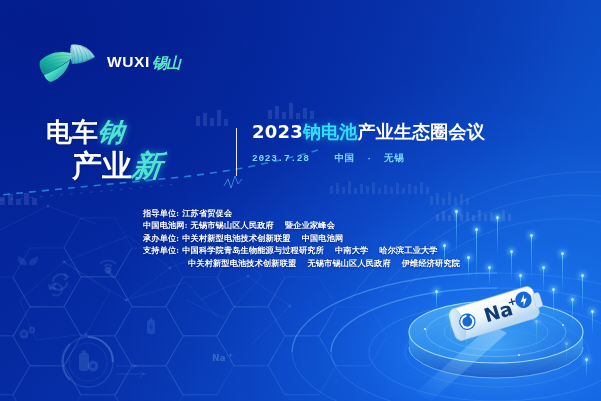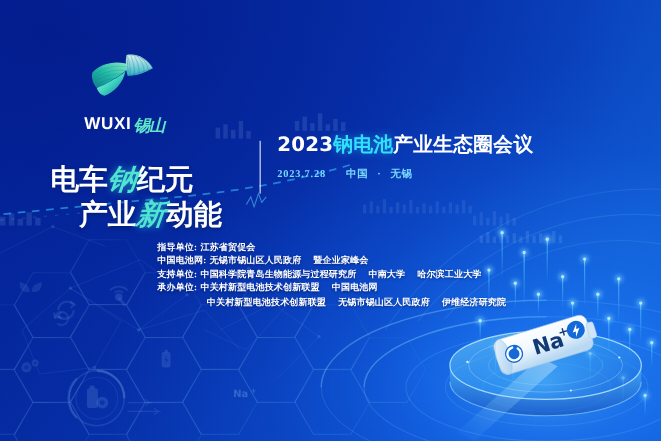--- a/index.html
+++ b/index.html
@@ -18,54 +18,54 @@
 
   .hexlayer{opacity:.5;}
   .ringlayer{opacity:.85;}
   .partlayer{opacity:.95;}
 
   
   .pt{position:absolute;width:1px;background:linear-gradient(to top, rgba(60,170,255,0) 0%, rgba(80,200,255,0.75) 85%, rgba(170,235,255,0.95) 100%);}
   .pt::after{content:"";position:absolute;top:-2px;left:-1.2px;width:3.4px;height:3.4px;border-radius:50%;background:#bfeaff;box-shadow:0 0 5px 1.5px rgba(120,215,255,.9);}
 
   
-  #logo{position:absolute;left:38px;top:36px;width:150px;height:52px;display:flex;align-items:center;gap:7px;flex-direction:column;}
+  #logo{position:absolute;left:38px;top:36px;width:150px;height:52px;display:flex;align-items:center;gap:7px;}
   #logo-mark{width:62px;height:46px;flex:0 0 62px;}
   #logo-text{display:flex;flex-direction:column;justify-content:center;line-height:1;}
   .lt-row1{display:flex;align-items:flex-end;gap:2px;}
   .lt-wuxi{color:#ffffff;font-size:15.5px;font-weight:700;letter-spacing:.6px;font-family:"Liberation Sans",sans-serif;}
   .lt-cn{color:#5fe8c8;font-size:15px;font-weight:700;font-style:italic;font-family:"DejaVu Sans",sans-serif;letter-spacing:-1px;transform:translateY(1px);}
   .lt-xishan{color:#ffffff;font-size:15.5px;font-weight:700;letter-spacing:4.2px;margin-top:2px;}
 
   
-  #slogan{position:absolute;left:46px;top:119px;width:185px;height:66px;margin-top:32px;}
+  #slogan{position:absolute;left:46px;top:119px;width:185px;height:66px;}
   .sl-line{display:flex;align-items:center;white-space:nowrap;line-height:1;}
   .sl-l1{font-size:26px;letter-spacing:0px;}
-  .sl-l2{font-size:26px;margin-top:6px;padding-left:26px;}
+  .sl-l2{font-size:30px;margin-top:6px;padding-left:26px;}
   .sl-w{color:#ffffff;font-weight:700;font-family:"DejaVu Sans","Liberation Sans",sans-serif;
         text-shadow:0 1px 3px rgba(0,25,90,.55);}
   .sl-c{color:#4fe3d2;font-weight:700;font-style:italic;font-family:"DejaVu Sans",sans-serif;
         text-shadow:0 0 7px rgba(60,230,215,.55);transform:skewX(-6deg);display:inline-block;}
 
   
   #divider{position:absolute;left:236px;top:128px;width:1.4px;height:48px;background:rgba(255,255,255,.9);}
 
   
   #title{position:absolute;left:252px;top:122px;width:340px;}
   .t-line{white-space:nowrap;line-height:1.16;font-weight:700;font-size:18px;
           font-family:"DejaVu Sans","Liberation Sans",sans-serif;letter-spacing:.2px;}
   .t-year{color:#ffffff;}
   .t-hl{color:#2fe0ff;text-shadow:0 0 8px rgba(50,210,255,.5);}
   .t-w{color:#ffffff;}
   .t-date{margin-top:9px;color:#79d9ff;font-size:9.5px;letter-spacing:.7px;font-weight:700;
-          font-family:Liberation Serif, serif;}
+          font-family:Liberation Mono, monospace;}
   .t-date .sep{padding:0 5px;}
 
   
-  #orgs{position:absolute;left:143px;top:219px;width:330px;color:#ffffff;
+  #orgs{position:absolute;left:143px;top:208px;width:330px;color:#ffffff;
         font-size:8.2px;line-height:12.4px;font-weight:700;
         font-family:Liberation Serif, serif;letter-spacing:.15px;
         text-shadow:0 1px 2px rgba(0,25,90,.6);}
   .org-row{display:flex;white-space:nowrap;}
   .org-label{flex:0 0 auto;}
   .org-vals{flex:0 0 auto;padding-left:3px;}
   .org-vals span{padding-right:11px;margin-top:48px;}
   .org-cont{padding-left:45px;}
 
   
@@ -352,26 +352,24 @@
         <span class="lt-wuxi">WUXI</span>
         <span class="lt-cn">锡山</span>
       </div>
     </div>
   </div>
 
   <div id="slogan">
     <div class="sl-line sl-l1">
       <span class="sl-w">电车</span>
       <span class="sl-c">钠</span>
-      <span class="sl-w">纪元</span>
     </div>
     <div class="sl-line sl-l2">
       <span class="sl-w">产业</span>
       <span class="sl-c">新</span>
-      <span class="sl-w">动能</span>
     </div>
   </div>
 
   <div id="divider"></div>
 
   <div id="title">
     <div class="t-line">
       <span class="t-year">2023</span><span class="t-hl">钠电池</span><span class="t-w">产业生态圈会议</span>
     </div>
     <div class="t-date">
@@ -386,26 +384,26 @@
   <div id="orgs">
     <div class="org-row">
       <span class="org-label">指导单位:</span>
       <span class="org-vals"><span>江苏省贸促会</span></span>
     </div>
     <div class="org-row">
       <span class="org-label">中国电池网:</span>
       <span class="org-vals"><span>无锡市锡山区人民政府</span><span>暨企业家峰会</span></span>
     </div>
     <div class="org-row">
+      <span class="org-label">承办单位:</span>
+      <span class="org-vals"><span>中关村新型电池技术创新联盟</span><span>中国电池网</span></span>
+    </div>
+    <div class="org-row">
       <span class="org-label">支持单位:</span>
       <span class="org-vals"><span>中国科学院青岛生物能源与过程研究所</span><span>中南大学</span><span>哈尔滨工业大学</span></span>
-    </div>
-    <div class="org-row">
-      <span class="org-label">承办单位:</span>
-      <span class="org-vals"><span>中关村新型电池技术创新联盟</span><span>中国电池网</span></span>
     </div>
     <div class="org-row">
       <span class="org-vals org-cont"><span>中关村新型电池技术创新联盟</span><span>无锡市锡山区人民政府</span><span>伊维经济研究院</span></span>
     </div>
   </div>
 
   <svg id="scene" viewBox="0 0 206 116">
     <defs>
       <linearGradient id="discTop" x1="0" y1="0" x2="1" y2="1">
         <stop offset="0" stop-color="#7fe0ff" stop-opacity="0.55"></stop>

